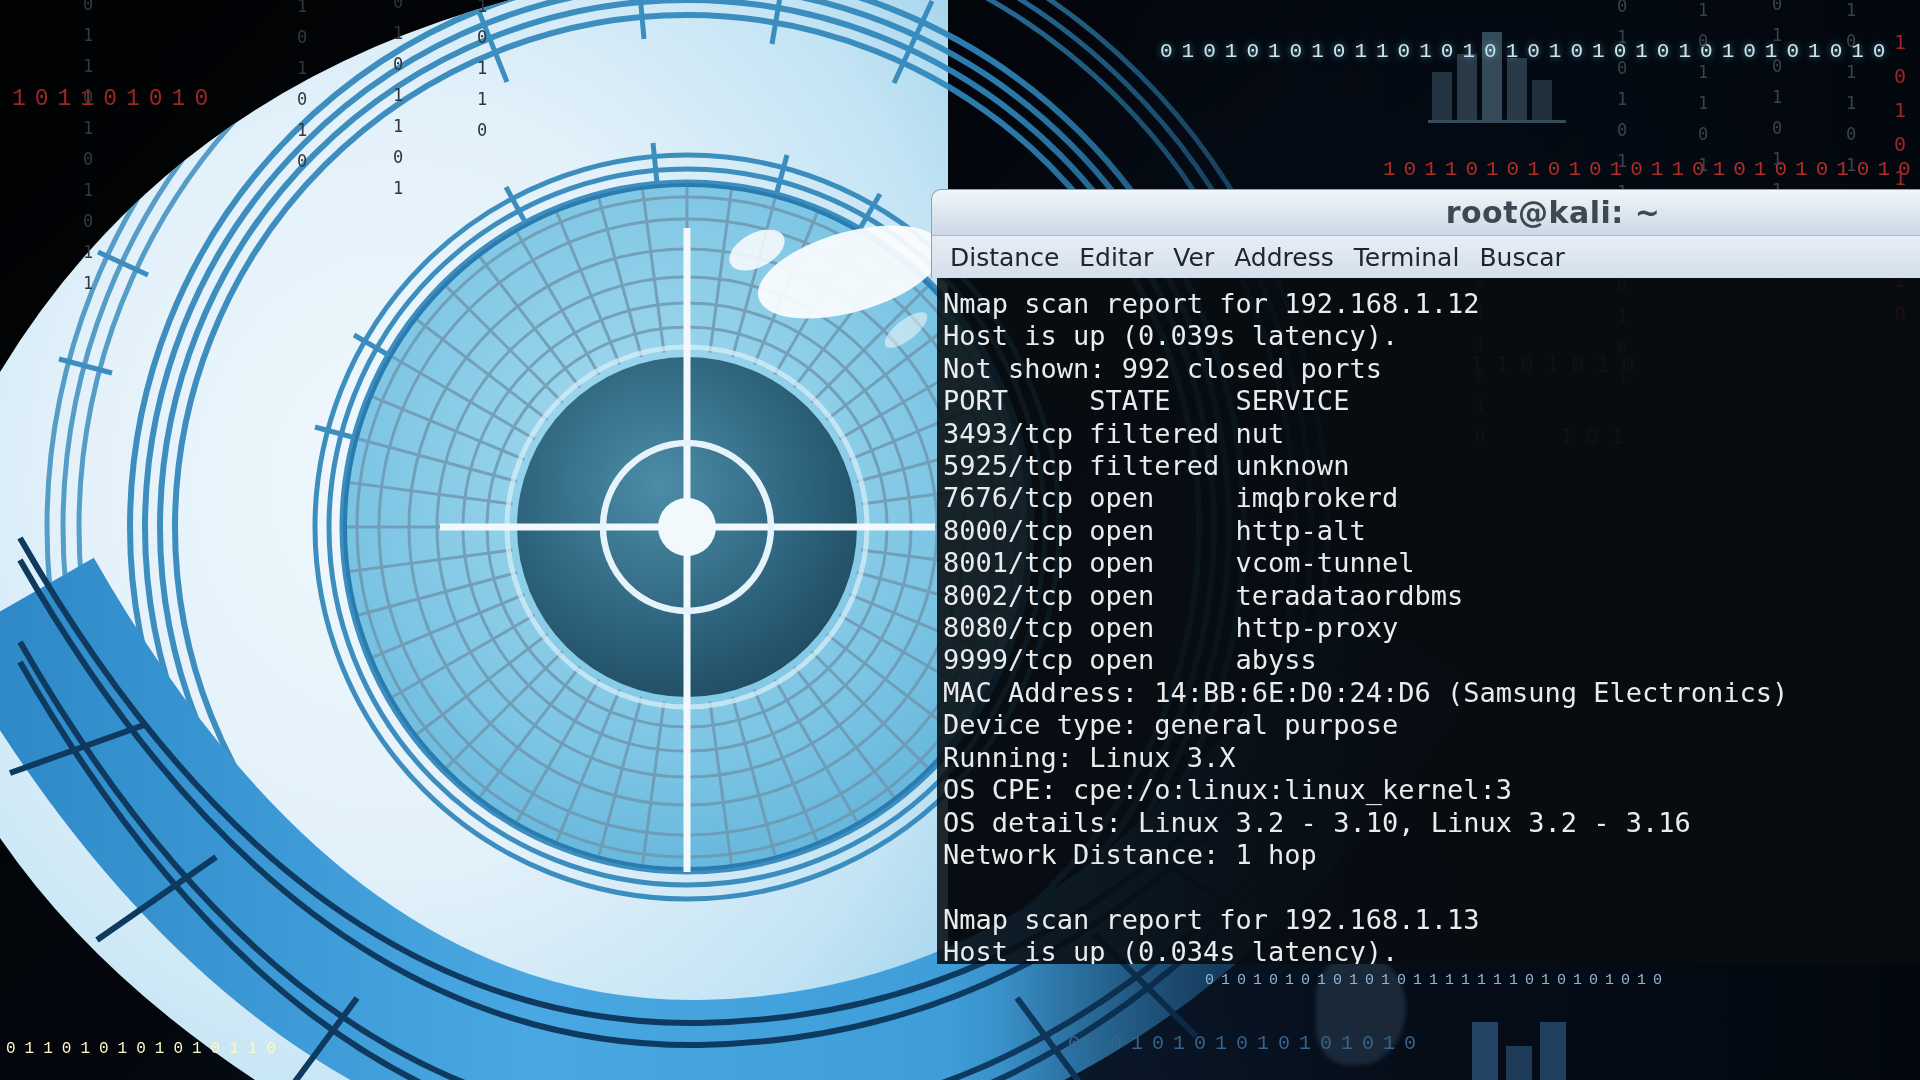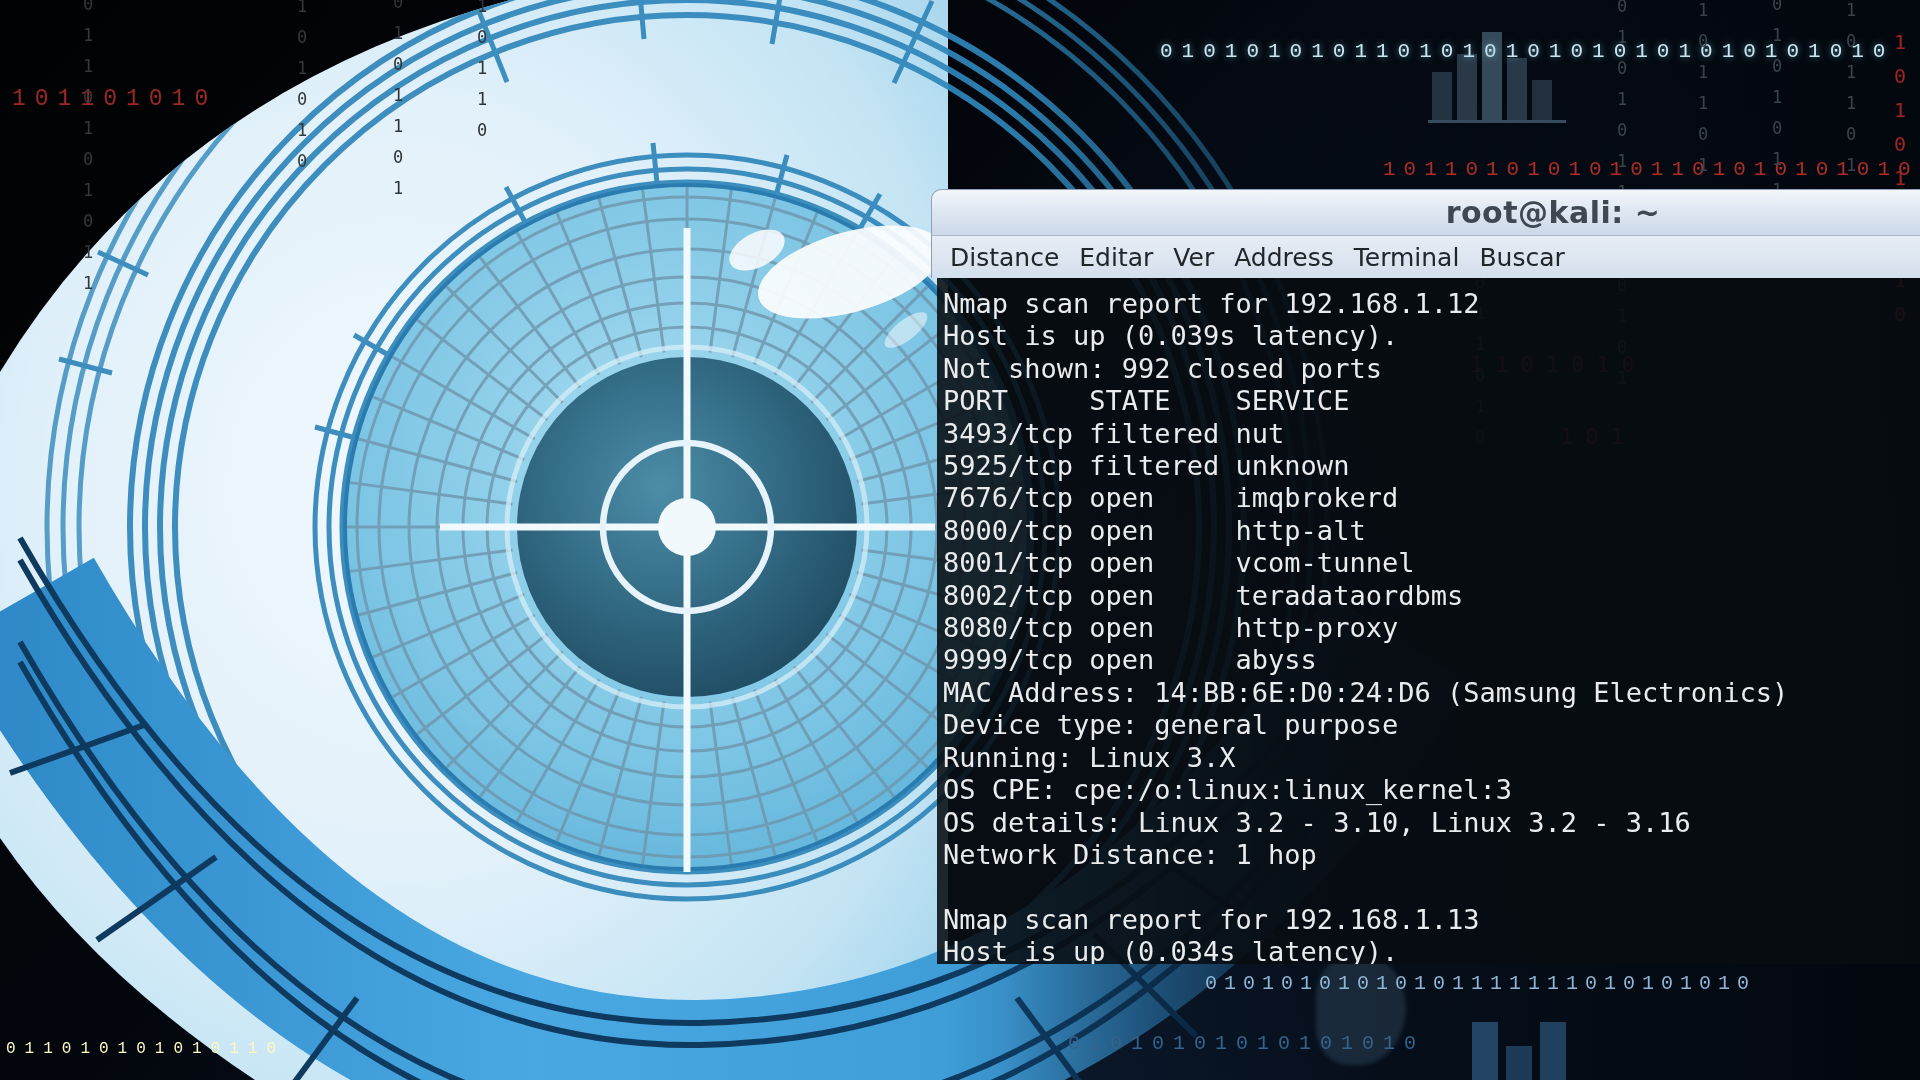--- a/index.html
+++ b/index.html
@@ -203,21 +203,21 @@
       <ellipse cx="757" cy="250" rx="30" ry="17" transform="rotate(-28 757 250)" opacity="0.85"></ellipse>
       <ellipse cx="906" cy="330" rx="26" ry="10" transform="rotate(-38 906 330)" opacity="0.5"></ellipse>
     </g>
 
     <rect x="1000" y="0" width="920" height="1080" fill="url(#fadeGrad)"></rect>
   </svg>
 
   <div class="b-row" style="left:1160px;top:40px;font-size:21px;letter-spacing:9px;color:#c9e6f0;text-shadow:0 0 7px rgba(140,220,240,.6);">0101010101101010101010101010101010</div>
   <div class="b-row" style="left:1383px;top:158px;font-size:21px;letter-spacing:8px;color:#b02c28;">101101010101011010101010101</div>
   <div class="b-row" style="left:12px;top:86px;font-size:23px;letter-spacing:9px;color:#b02c28;opacity:.9;">101101010</div>
-  <div class="b-row" style="left:1205px;top:972px;font-size:20px;letter-spacing:7px;color:#8fb6d4;">01010101010101111111010101010</div>
+  <div class="b-row" style="left:1205px;top:972px;font-size:15px;letter-spacing:7px;color:#8fb6d4;">01010101010101111111010101010</div>
   <div class="b-row" style="left:1068px;top:1032px;font-size:20px;letter-spacing:9px;color:#35638c;">01010101010101010</div>
   <div class="b-row" style="left:6px;top:1040px;font-size:16px;letter-spacing:9px;color:#fef9c3;">011010101010110</div>
 
   <div class="b-col" style="left:1888px;top:30px;font-size:20px;letter-spacing:10px;color:#a02424;">101010110</div>
   <div class="b-col" style="left:78px;top:-6px;font-size:17px;letter-spacing:11px;color:#34393d;">0110101011</div>
   <div class="b-col" style="left:292px;top:-4px;font-size:17px;letter-spacing:11px;color:#34393d;">101010</div>
   <div class="b-col" style="left:388px;top:-8px;font-size:17px;letter-spacing:11px;color:#2f3438;">0101101</div>
   <div class="b-col" style="left:472px;top:-4px;font-size:17px;letter-spacing:11px;color:#2f3438;">10110</div>
   <div class="b-col" style="left:1612px;top:-4px;font-size:17px;letter-spacing:11px;color:#3a434b;">0101011010101</div>
   <div class="b-col" style="left:1693px;top:0px;font-size:17px;letter-spacing:11px;color:#3a434b;">10110101</div>

